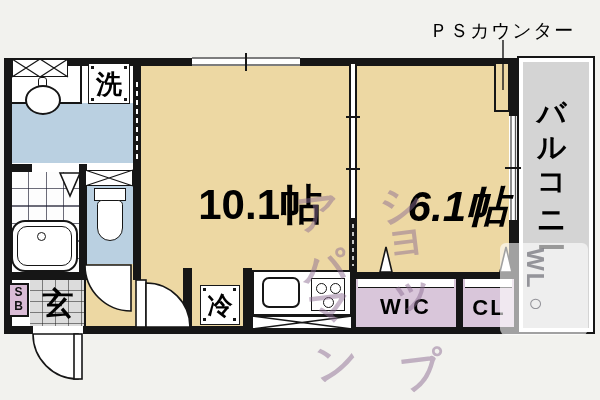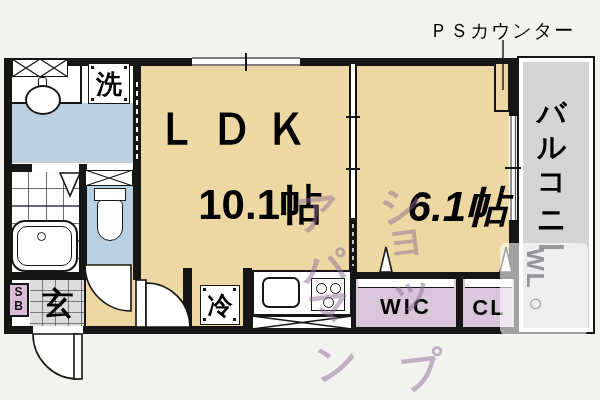--- a/index.html
+++ b/index.html
@@ -143,21 +143,20 @@
       <rect x="91" y="98" width="3" height="3"></rect>
         <rect x="124" y="98" width="3" height="3"></rect>
       <rect x="203" y="288" width="3" height="3"></rect>
         <rect x="233" y="288" width="3" height="3"></rect>
       <rect x="203" y="318" width="3" height="3"></rect>
         <rect x="233" y="318" width="3" height="3"></rect>
     </g>
   </svg>
 
   <div class="lbl" style="left:427px;top:21px;width:150px;text-align:center;font-size:19px;letter-spacing:1.5px;">ＰＳカウンター</div>
-  <div class="lbl big" style="left:150px;top:106px;width:175px;text-align:center;font-size:45px;letter-spacing:10px;">ＬＤＫ</div>
   <div class="lbl big" style="left:152px;top:184px;width:170px;text-align:right;font-size:42px;">10.1帖</div>
   <div class="lbl big" style="left:358px;top:186px;width:150px;text-align:right;font-size:42px;font-style:italic;">6.1帖</div>
   <div class="lbl vtext" style="left:537px;top:80px;font-size:29px;letter-spacing:5px;font-weight:600;">バルコニー</div>
   <div class="lbl" style="left:464px;top:297px;width:50px;text-align:center;font-size:22px;letter-spacing:2px;font-weight:600;">CL</div>
   <div class="lbl" style="left:371px;top:296px;width:70px;text-align:center;font-size:22px;letter-spacing:3px;font-weight:600;">WIC</div>
   <div class="lbl" style="left:38px;top:288px;width:40px;text-align:center;font-size:31px;font-weight:700;">玄</div>
 
   <div class="wm" style="left:297px;top:166px;">アパマン</div>
   <div class="wm" style="left:380px;top:158px;">ショップ</div>
   <div class="wm-box" style="left:500px;top:243px;width:88px;height:92px;"></div>

